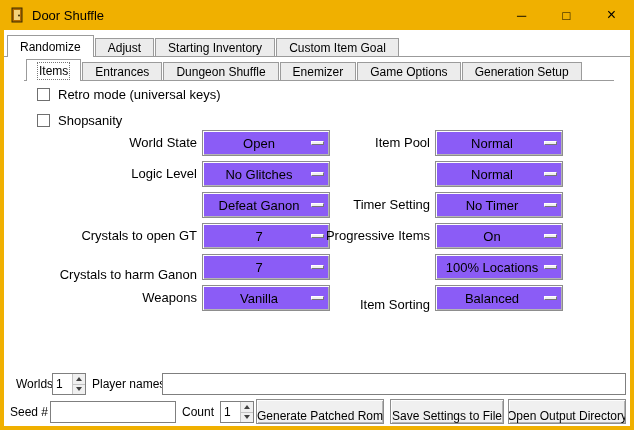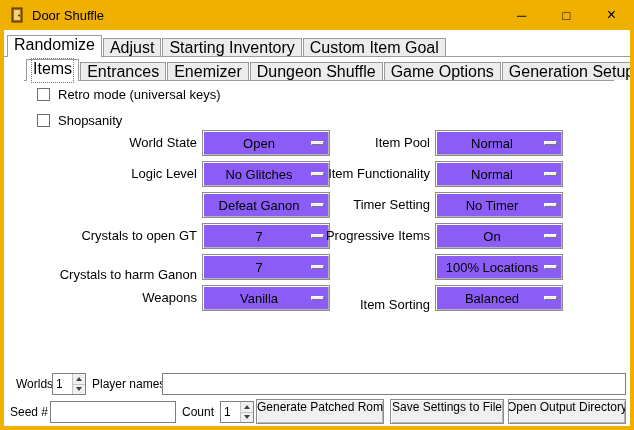--- a/index.html
+++ b/index.html
@@ -15,23 +15,23 @@
   .win-controls{position:absolute;right:0;top:0;height:30px;display:flex;}
   .win-btn{width:45px;height:30px;display:flex;align-items:center;justify-content:center;font-size:13px;color:#000;}
   .win-btn .glyph{pointer-events:none;}
   
   .client{position:absolute;left:4px;top:30px;width:626px;height:396px;background:#ffffff;overflow:hidden;}
   
   .tabstrip{position:absolute;display:flex;align-items:flex-end;height:22px;}
   .tabstrip.primary{left:3px;top:5px;}
   .tabstrip.secondary{left:22px;top:29px;}
   .tab{
-    height:18px;margin-bottom:1px;margin-right:1px;padding:0 6px;
+    height:18px;margin-bottom:1px;margin-right:1px;padding:0 12px;
     background:#ececec;border:1px solid #9b9b9b;border-bottom:none;
-    display:flex;font-size:16px;position:relative;z-index:2;white-space:nowrap;
+    display:flex;align-items:center;font-size:12px;position:relative;z-index:2;white-space:nowrap;
   }
   .tab.selected{height:22px;margin-bottom:0;background:#ffffff;z-index:4;}
   .tab.focus-dots span{outline:1px dotted #777;outline-offset:1px;}
   .nb-line{position:absolute;height:1px;background:#9b9b9b;z-index:1;}
   
   .checkbox-row{position:absolute;left:33px;display:flex;align-items:center;height:16px;}
   .cb-box{width:13px;height:13px;background:#fff;border:1px solid #6f6f6f;flex:0 0 auto;}
   .cb-label{margin-left:8px;font-size:13px;white-space:nowrap;}
   
   .opt-label{position:absolute;font-size:13px;line-height:26px;height:26px;text-align:right;white-space:nowrap;}
@@ -63,21 +63,21 @@
     font-family:"Liberation Sans",sans-serif;font-size:12px;cursor:text;
   }
   .spin .arrows{width:13px;display:flex;flex-direction:column;border-left:1px solid #c3c3c3;}
   .spin .arrow-btn{flex:1;display:flex;align-items:center;justify-content:center;background:#f0f0f0;}
   .spin .arrow-btn.up{border-bottom:1px solid #c3c3c3;}
   .tri-up{width:0;height:0;border-left:3px solid transparent;border-right:3px solid transparent;border-bottom:4px solid #404040;}
   .tri-down{width:0;height:0;border-left:3px solid transparent;border-right:3px solid transparent;border-top:4px solid #404040;}
   .pushbtn{
     position:absolute;background:#f0f0f0;border:1px solid #8d8d8d;
     box-shadow:inset 1px 1px 0 #fdfdfd, inset -1px -1px 0 #b5b5b5;
-    display:flex;align-items:flex-start;justify-content:center;
+    display:flex;align-items:flex-end;justify-content:center;
     font-size:12px;white-space:nowrap;overflow:hidden;
   }
 </style>
 </head>
 <body>
 
 <div class="window">
 
   <div class="titlebar">
     <svg class="app-icon" viewBox="0 0 16 16">
@@ -118,24 +118,24 @@
     <div class="nb-line" style="left:0;top:26px;width:626px;"></div>
 
     <div class="tabstrip secondary">
       <div class="tab selected focus-dots">
           <span>Items</span>
         </div>
       <div class="tab">
           <span>Entrances</span>
         </div>
       <div class="tab">
+          <span>Dungeon Shuffle</span>
+        </div>
+      <div class="tab">
           <span>Enemizer</span>
-        </div>
-      <div class="tab">
-          <span>Dungeon Shuffle</span>
         </div>
       <div class="tab">
           <span>Game Options</span>
         </div>
       <div class="tab">
           <span>Generation Setup</span>
         </div>
     </div>
     <div class="nb-line" style="left:20px;top:50px;width:590px;"></div>
 
@@ -182,21 +182,20 @@
       <span class="optval">Vanilla</span>
       <span class="ind"></span>
     </div>
 
     <div class="opt-label right" style="top:100px;">Item Pool</div>
     <div class="optmenu right" style="top:100px;">
       <span class="optval">Normal</span>
       <span class="ind"></span>
     </div>
 
-    <div class="opt-label right" style="top:131px;">Item Functionality</div>
     <div class="optmenu right" style="top:131px;">
       <span class="optval">Normal</span>
       <span class="ind"></span>
     </div>
 
     <div class="opt-label right" style="top:162px;">Timer Setting</div>
     <div class="optmenu right" style="top:162px;">
       <span class="optval">No Timer</span>
       <span class="ind"></span>
     </div>

